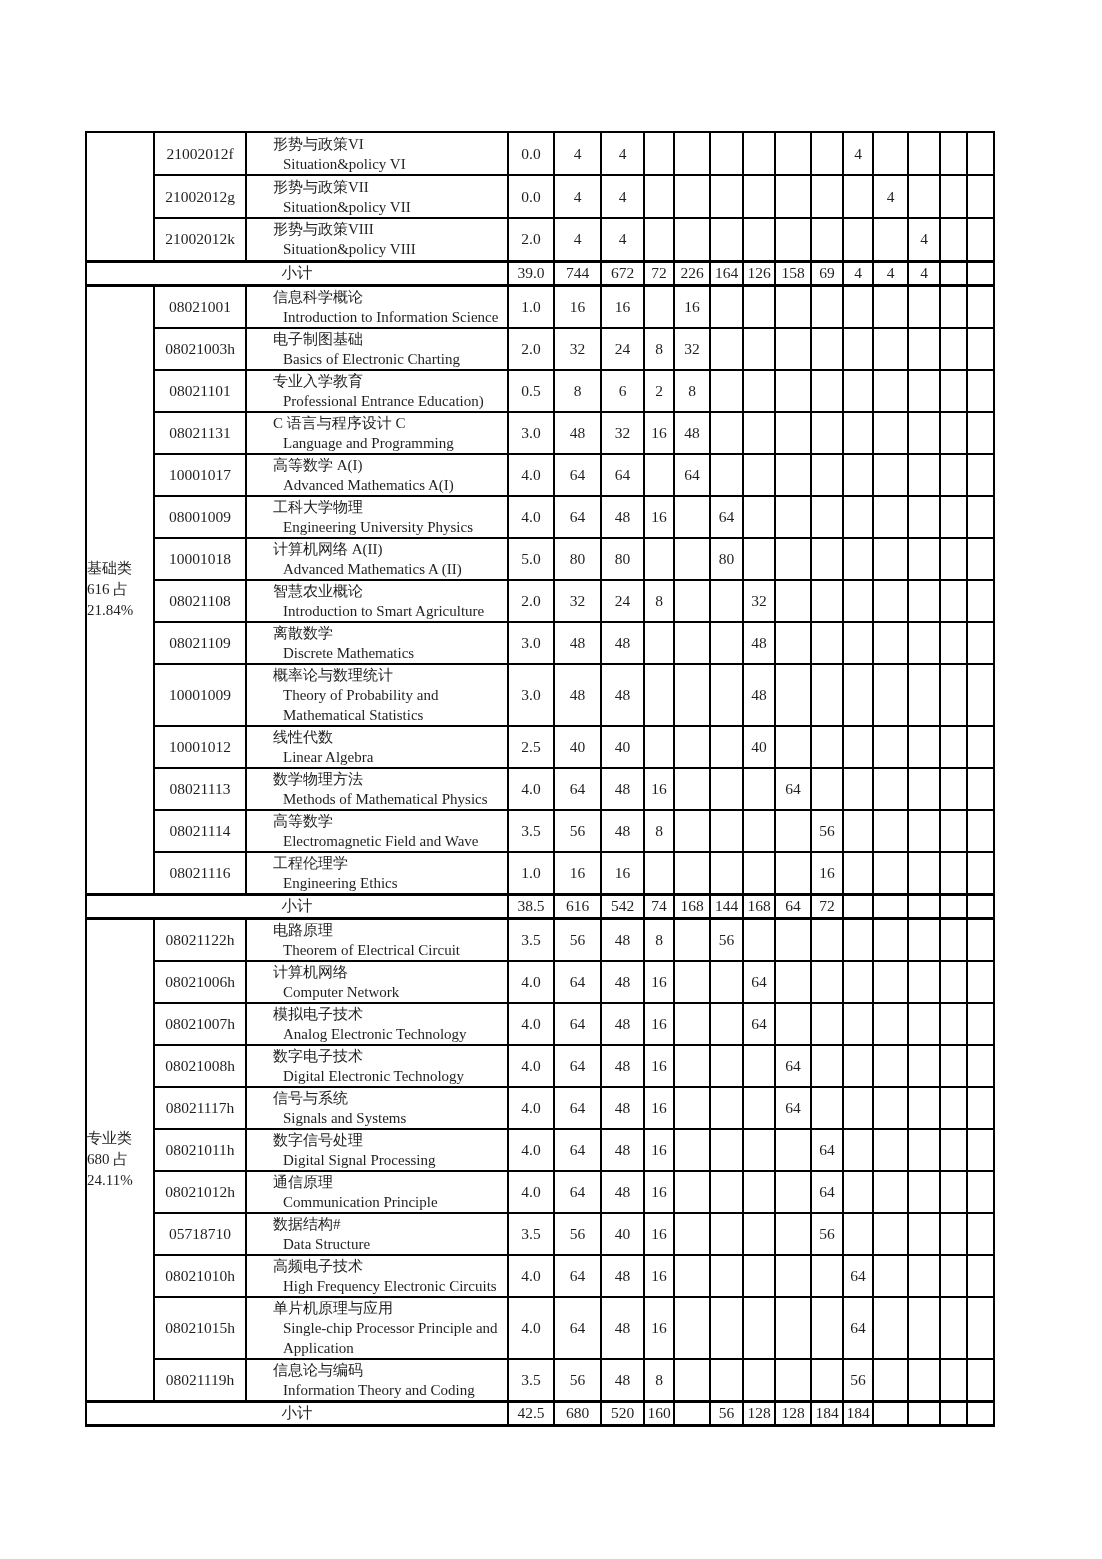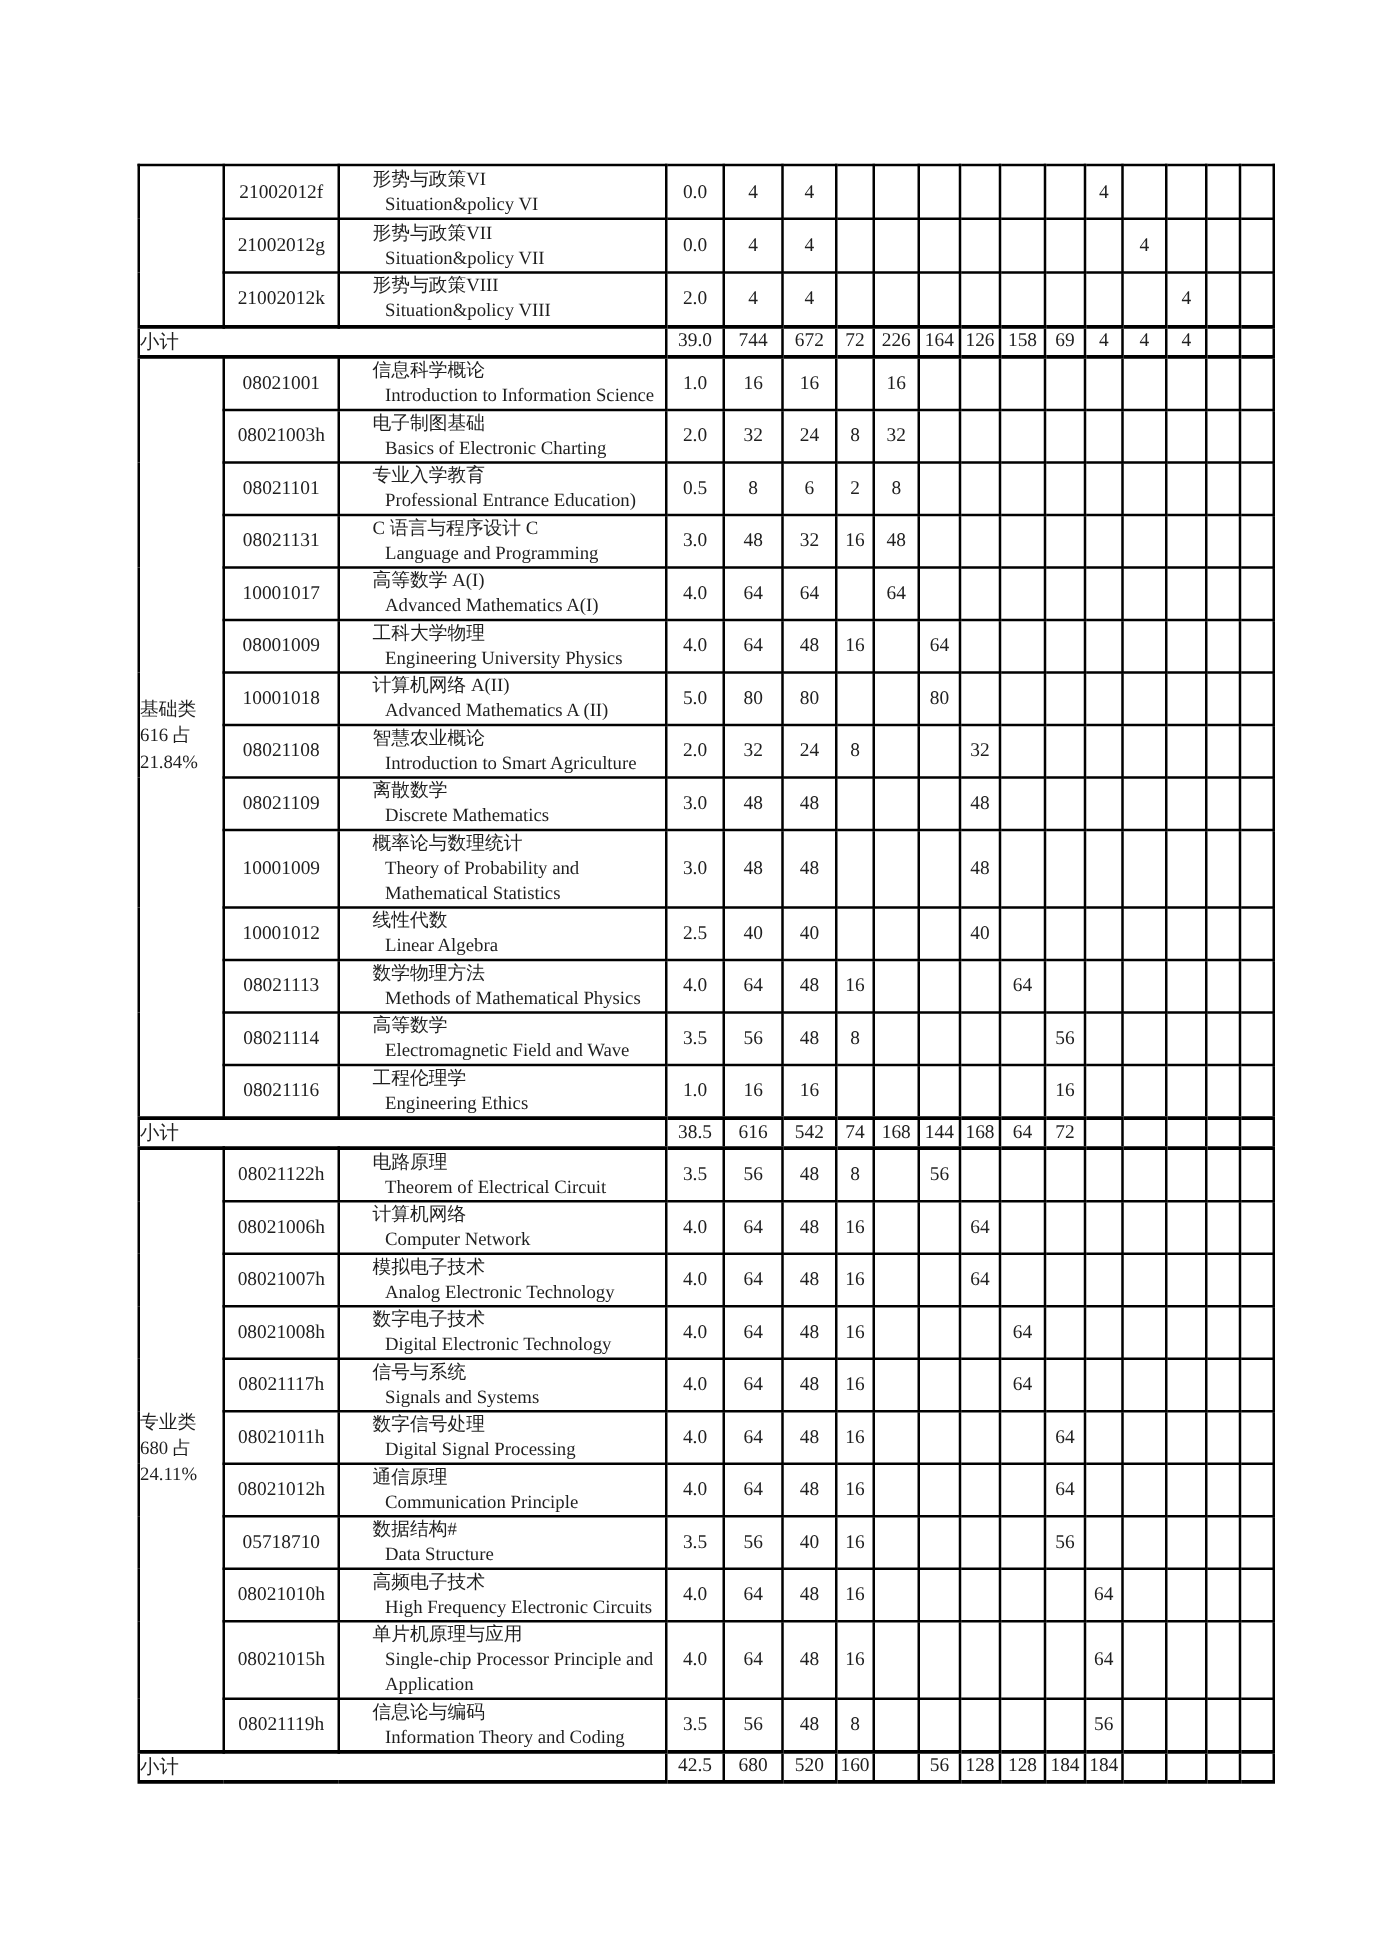--- a/index.html
+++ b/index.html
@@ -11,21 +11,21 @@
   }
   .page {
     position: relative;
     width: 1102px;
     height: 1559px;
     background: #ffffff;
     overflow: hidden;
   }
   table.curriculum {
     position: absolute;
-    left: 110px;
+    left: 85px;
     top: 131px;
     width: 908px;
     border-collapse: collapse;
     table-layout: fixed;
   }
   table.curriculum td {
     border: 2px solid #000000;
     padding: 0;
     vertical-align: middle;
     overflow: hidden;
@@ -55,21 +55,21 @@
   }
   td.num {
     text-align: center;
     font-size: 15.5px;
   }
   tr.sub td {
     border-top-width: 3px;
     border-bottom-width: 3px;
   }
   td.sublabel {
-    text-align: left;
+    text-align: center;
     font-size: 15.5px;
   }
   tr.h43 { height: 43px; }
   tr.h41 { height: 41px; }
   tr.h62 { height: 62px; }
   tr.h23 { height: 23px; }
 </style>
 </head>
 <body>
 

